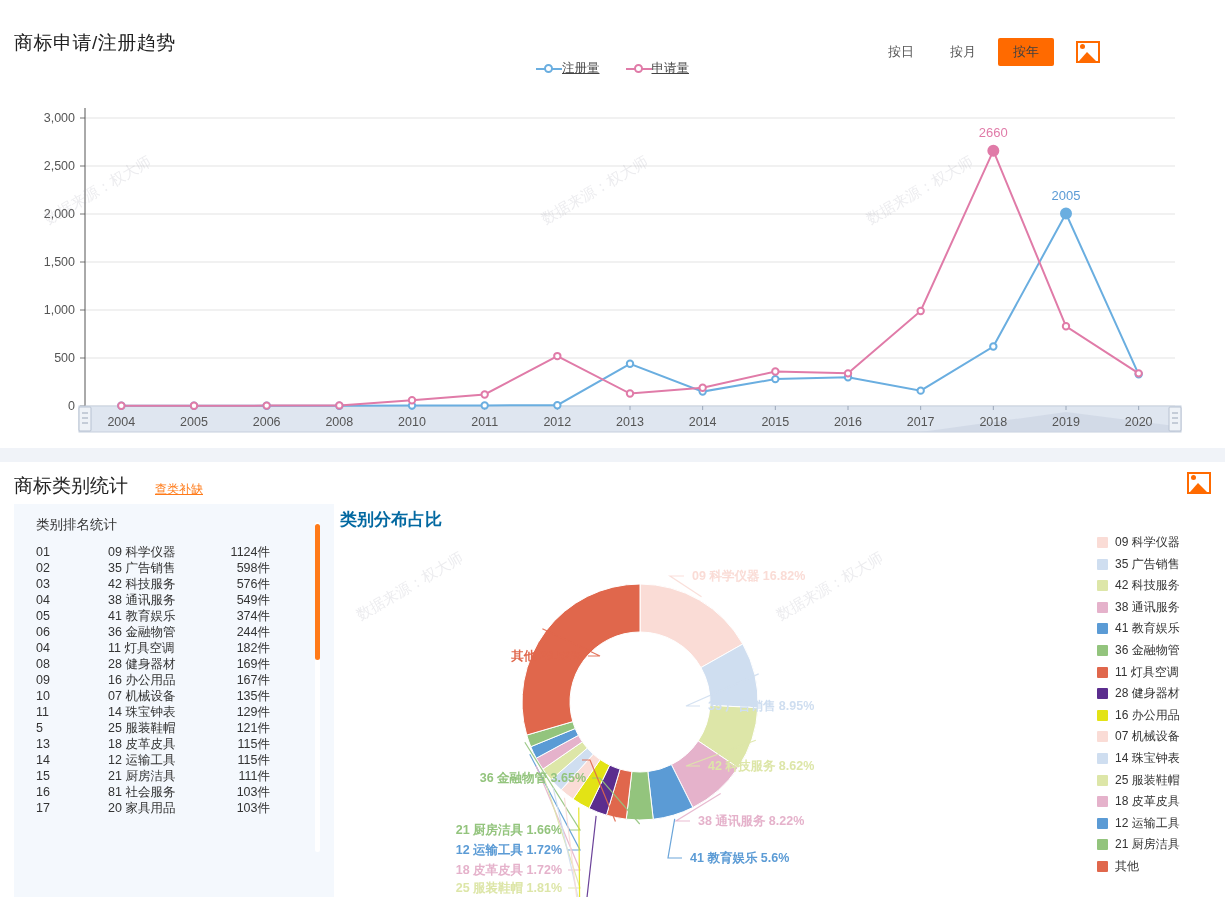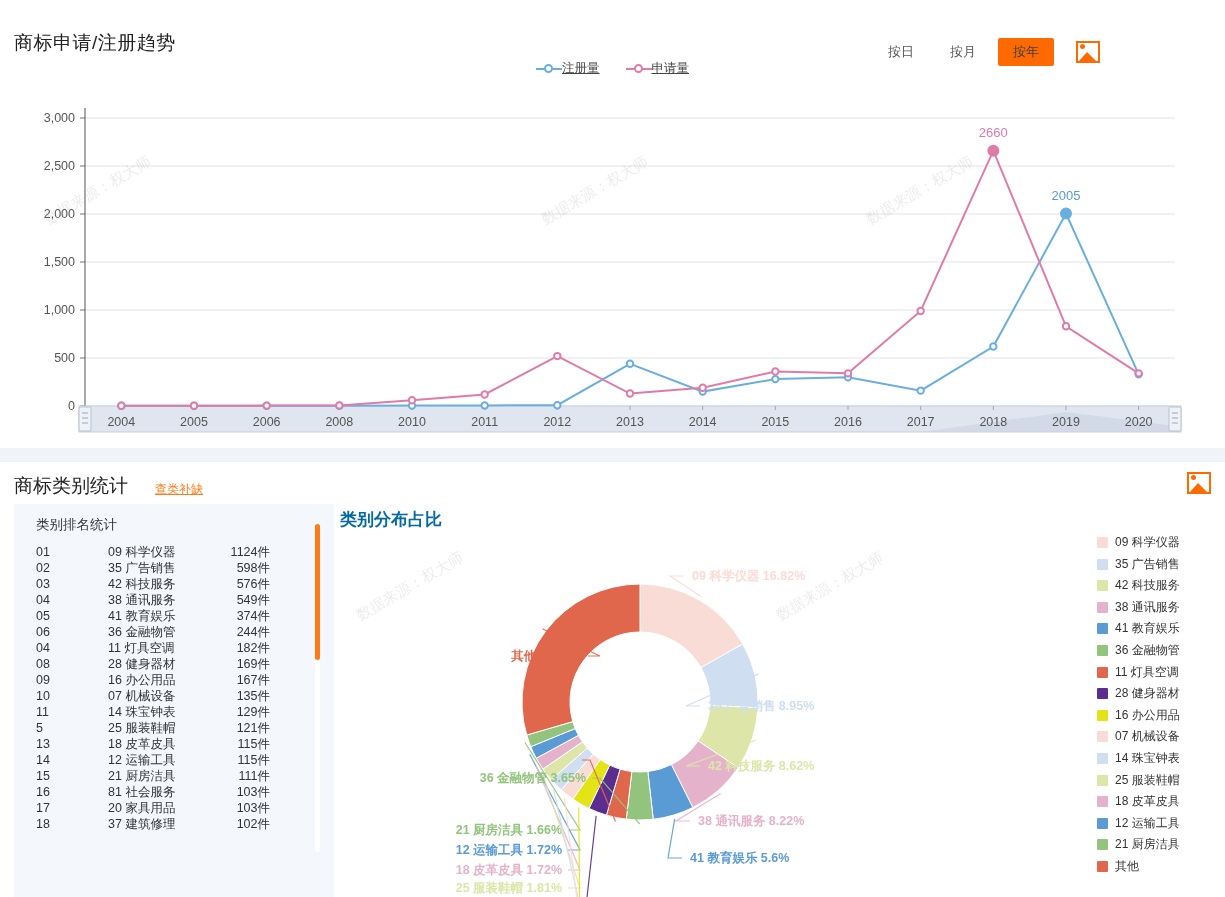--- a/index.html
+++ b/index.html
@@ -338,25 +338,20 @@
           <div class="rank-row">
             <span class="rk-idx">16</span>
             <span class="rk-name">81 社会服务</span>
             <span class="rk-cnt">103件</span>
           </div>
           <div class="rank-row">
             <span class="rk-idx">17</span>
             <span class="rk-name">20 家具用品</span>
             <span class="rk-cnt">103件</span>
           </div>
-          <div class="rank-row">
-            <span class="rk-idx">18</span>
-            <span class="rk-name">37 建筑修理</span>
-            <span class="rk-cnt">102件</span>
-          </div>
         </div>
       <div class="scroll-track"></div>
       <div class="scroll-thumb"></div>
     </div>
 
     <div class="donut-title">类别分布占比</div>
 
     <div class="donut-wrap">
       <svg id="donut-svg" width="760" height="375">
           <path d="M 300 52 A 118 118 0 0 1 402.7546651313295 111.98725317873378 L 360.9561572812972 135.58565866535054 A 70 70 0 0 0 300 100 Z" fill="#fadcd6" stroke="#fff" stroke-width="1"></path>

